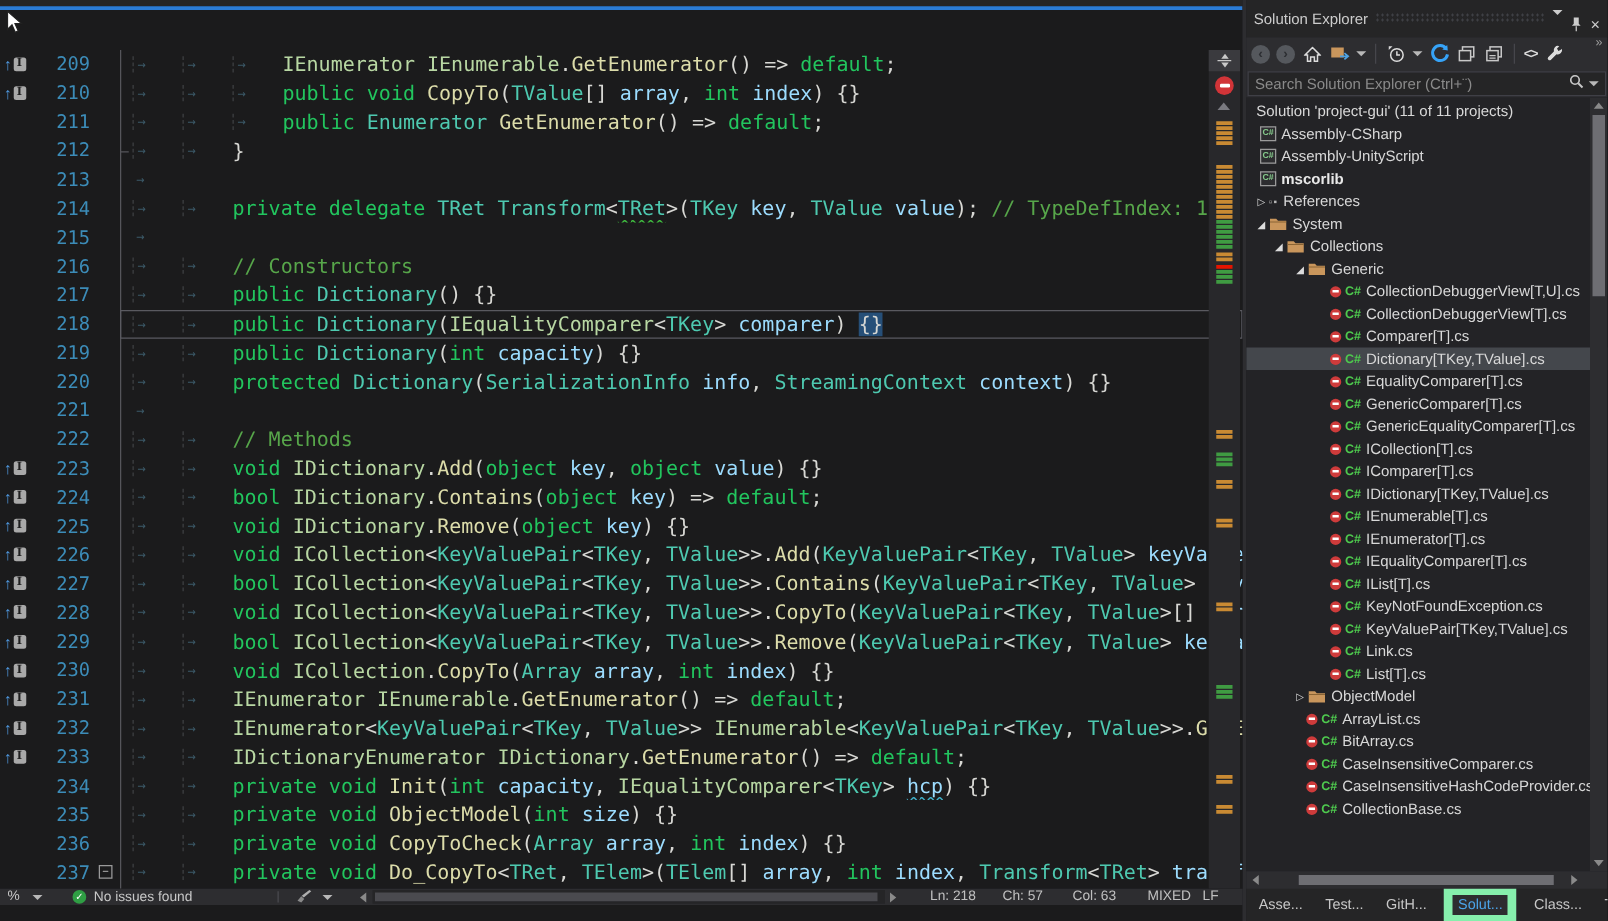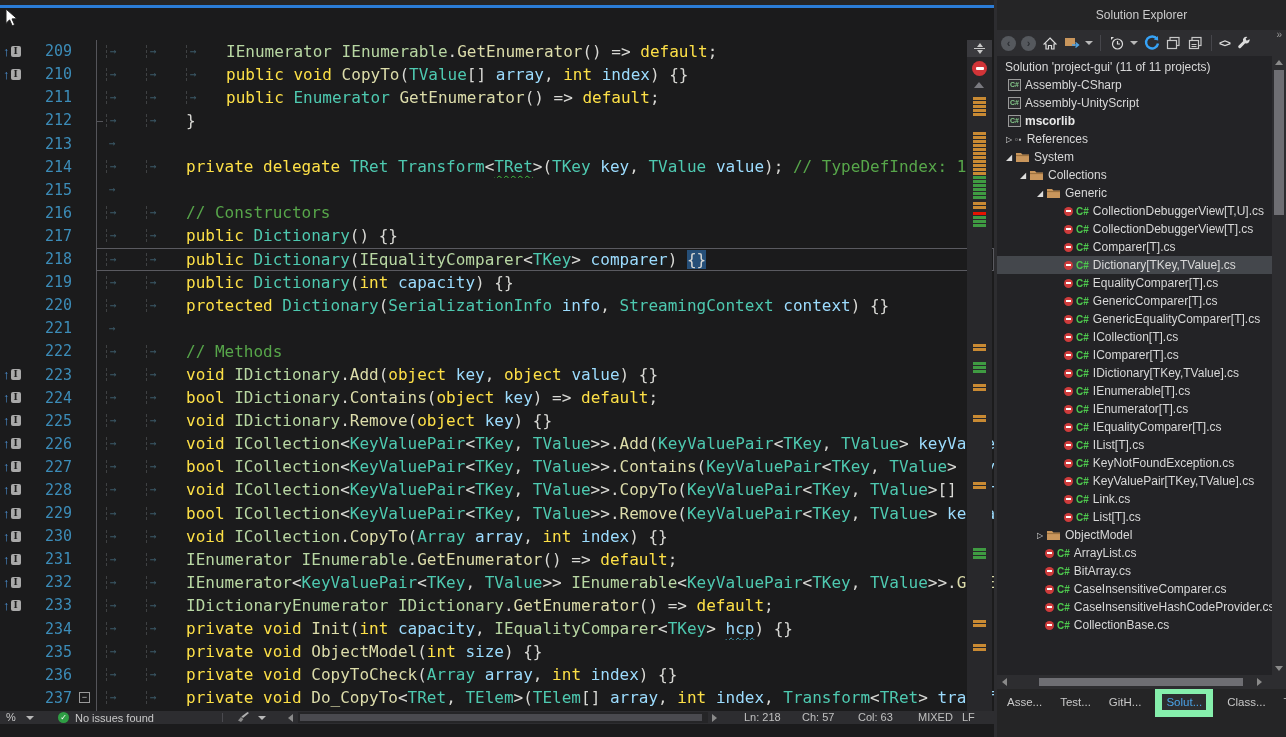--- a/index.html
+++ b/index.html
@@ -25,21 +25,21 @@
      font-family:"DejaVu Sans Mono", monospace; font-size:15px; }
   .outcol { width:20px; flex:none; position:relative; height:100%; }
   .foldbox { position:absolute; left:3px; top:6px; width:11px; height:11px; border:1px solid #9A9A9A;
      background:#1B1B1C; color:#C8C8C8; font-size:9px; line-height:9px; text-align:center; z-index:3; }
   .code { flex:1; height:100%; display:flex; align-items:center; white-space:pre; overflow:hidden;
      font-family:"DejaVu Sans Mono", monospace; font-size:16px; color:#D8D8D4; padding-left:10px; }
   .code.cur { outline:1px solid #5A5A60; outline-offset:-1px; }
   .tab { display:inline-block; width:40px; flex:none; border-left:1px dashed rgba(140,145,150,.32);
      color:rgba(86,140,165,.55); font-size:11px; padding-left:3px; }
   .tab.noguide { border-left:none; }
-  .tk-k{color:#fde047} .tk-t{color:#4EC9B0} .tk-i{color:#B8D7A3} .tk-m{color:#DCDCAA}
+  .tk-k{color:#22c55e} .tk-t{color:#4EC9B0} .tk-i{color:#B8D7A3} .tk-m{color:#DCDCAA}
   .tk-p{color:#9CDCFE} .tk-c{color:#57A64A} .tk-d{color:#D8D8D4}
   .sqg{ text-decoration:underline wavy #3FBF3F 1px; text-underline-offset:3px; }
   .sqb{ text-decoration:underline wavy #3FB0C9 1px; text-underline-offset:3px; }
   .sel{ background:#264F78; }
 
   
   .vscroll { position:absolute; top:0; right:2px; width:25px; bottom:0; background:#28282B; z-index:5; }
   .gripper { height:17px; background:#3A3A3E; display:flex; flex-direction:column; align-items:center; justify-content:center; gap:1px; }
   .gripper .t-up { width:0;height:0;border-left:3px solid transparent;border-right:3px solid transparent;border-bottom:4px solid #C8C8C8; }
   .gripper .bar { width:11px; height:1px; background:#C8C8C8; }
@@ -72,21 +72,21 @@
      border-bottom:4px solid transparent; border-left:5px solid #8A8A8A; }
   .statusitems span { position:absolute; top:0; line-height:13px; color:#C0C0C0; }
   .bot-band { height:14px; background:#1B1B1C; }
 
   
   .splitter { width:3px; background:#2D2D30; }
 
   
   .se-pane { width:289px; display:flex; flex-direction:column; background:#252526; color:#D8D8D8; }
   .se-top { height:8px; background:#252526; }
-  .se-title { height:22px; display:flex; align-items:center; padding:0 6px; gap:6px; background:#252526;flex-direction:column; }
+  .se-title { height:22px; display:flex; padding:0 6px; gap:6px; background:#252526; }
   .se-title .txt { font-size:12px; color:#CCCCCC; white-space:nowrap; }
   .se-grip { flex:1; height:8px; margin-top:2px;
      background-image:radial-gradient(#3F4045 1px, transparent 1px); background-size:4px 4px; }
   .tbtn { display:flex; align-items:center; justify-content:center; cursor:default; }
   .se-title .caret { border-top-color:#CCCCCC; }
   .se-toolbar { height:26px; background:#2D2D30; display:flex; align-items:center; padding:0 4px; gap:5px; }
   .tsep { width:1px; height:16px; background:#46464B; margin:0 2px; }
   .circbtn { width:15px; height:15px; border-radius:50%; background:#55585D; color:#2C2E32;
      font-size:11px; font-weight:bold; text-align:center; line-height:14px; }
   .icon16 { width:17px; height:17px; display:flex; align-items:center; justify-content:center; }
@@ -548,20 +548,32 @@
       <div class="tsep"></div>
       <span class="codeglyph">&lt;&gt;</span>
       <span class="icon16">
         <svg width="15" height="15" viewBox="0 0 15 15">
             <path d="M13.5 3 a3.4 3.4 0 0 1 -4.3 4.3 L4.6 11.9 a1.5 1.5 0 0 1 -2.1 -2.1 L7.1 5.2 A3.4 3.4 0 0 1 11.4 0.9 L9.6 2.7 L10.7 4.7 L12.7 3.8 Z" fill="#DCDCDC"></path>
           </svg>
       </span>
       <span class="overflow">»</span>
     </div>
 
+    <div class="se-search">
+      <div class="box">
+        <span class="ph">Search Solution Explorer (Ctrl+¨)</span>
+        <span>
+          <svg width="12" height="12" viewBox="0 0 12 12">
+              <circle cx="5" cy="5" r="3.4" fill="none" stroke="#C8C8C8" stroke-width="1.3"></circle>
+              <path d="M7.6 7.6 L11 11" stroke="#C8C8C8" stroke-width="1.5"></path>
+            </svg>
+        </span>
+        <span class="caret"></span>
+      </div>
+    </div>
 
     <div class="se-tree" id="se-tree">
 
     <div class="trow" style="padding-left: 4px;">
           <span class="lbl">Solution 'project-gui' (11 of 11 projects)</span>
         </div>
         <div class="trow" style="padding-left: 11px;">
           <span class="projicon">C#</span>
           <span class="lbl">Assembly-CSharp</span>
         </div>

